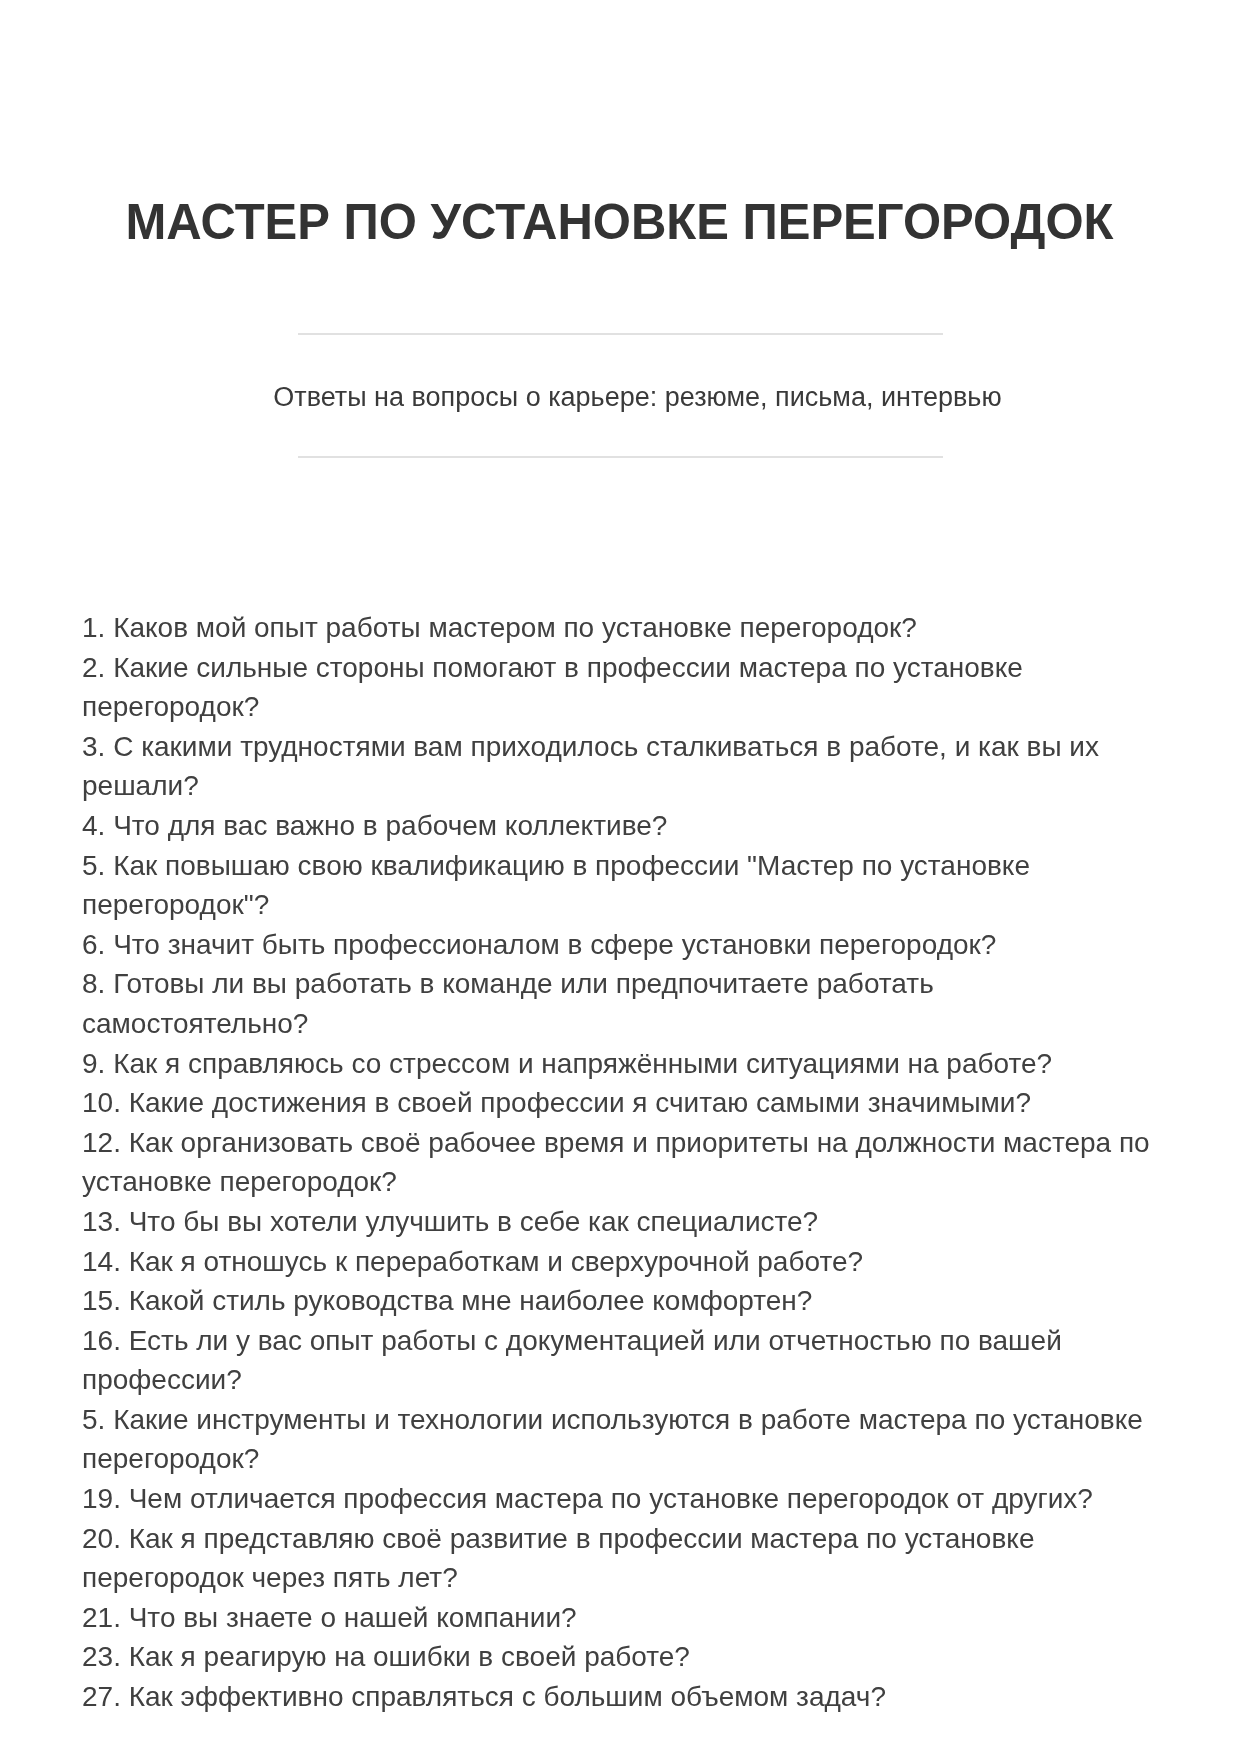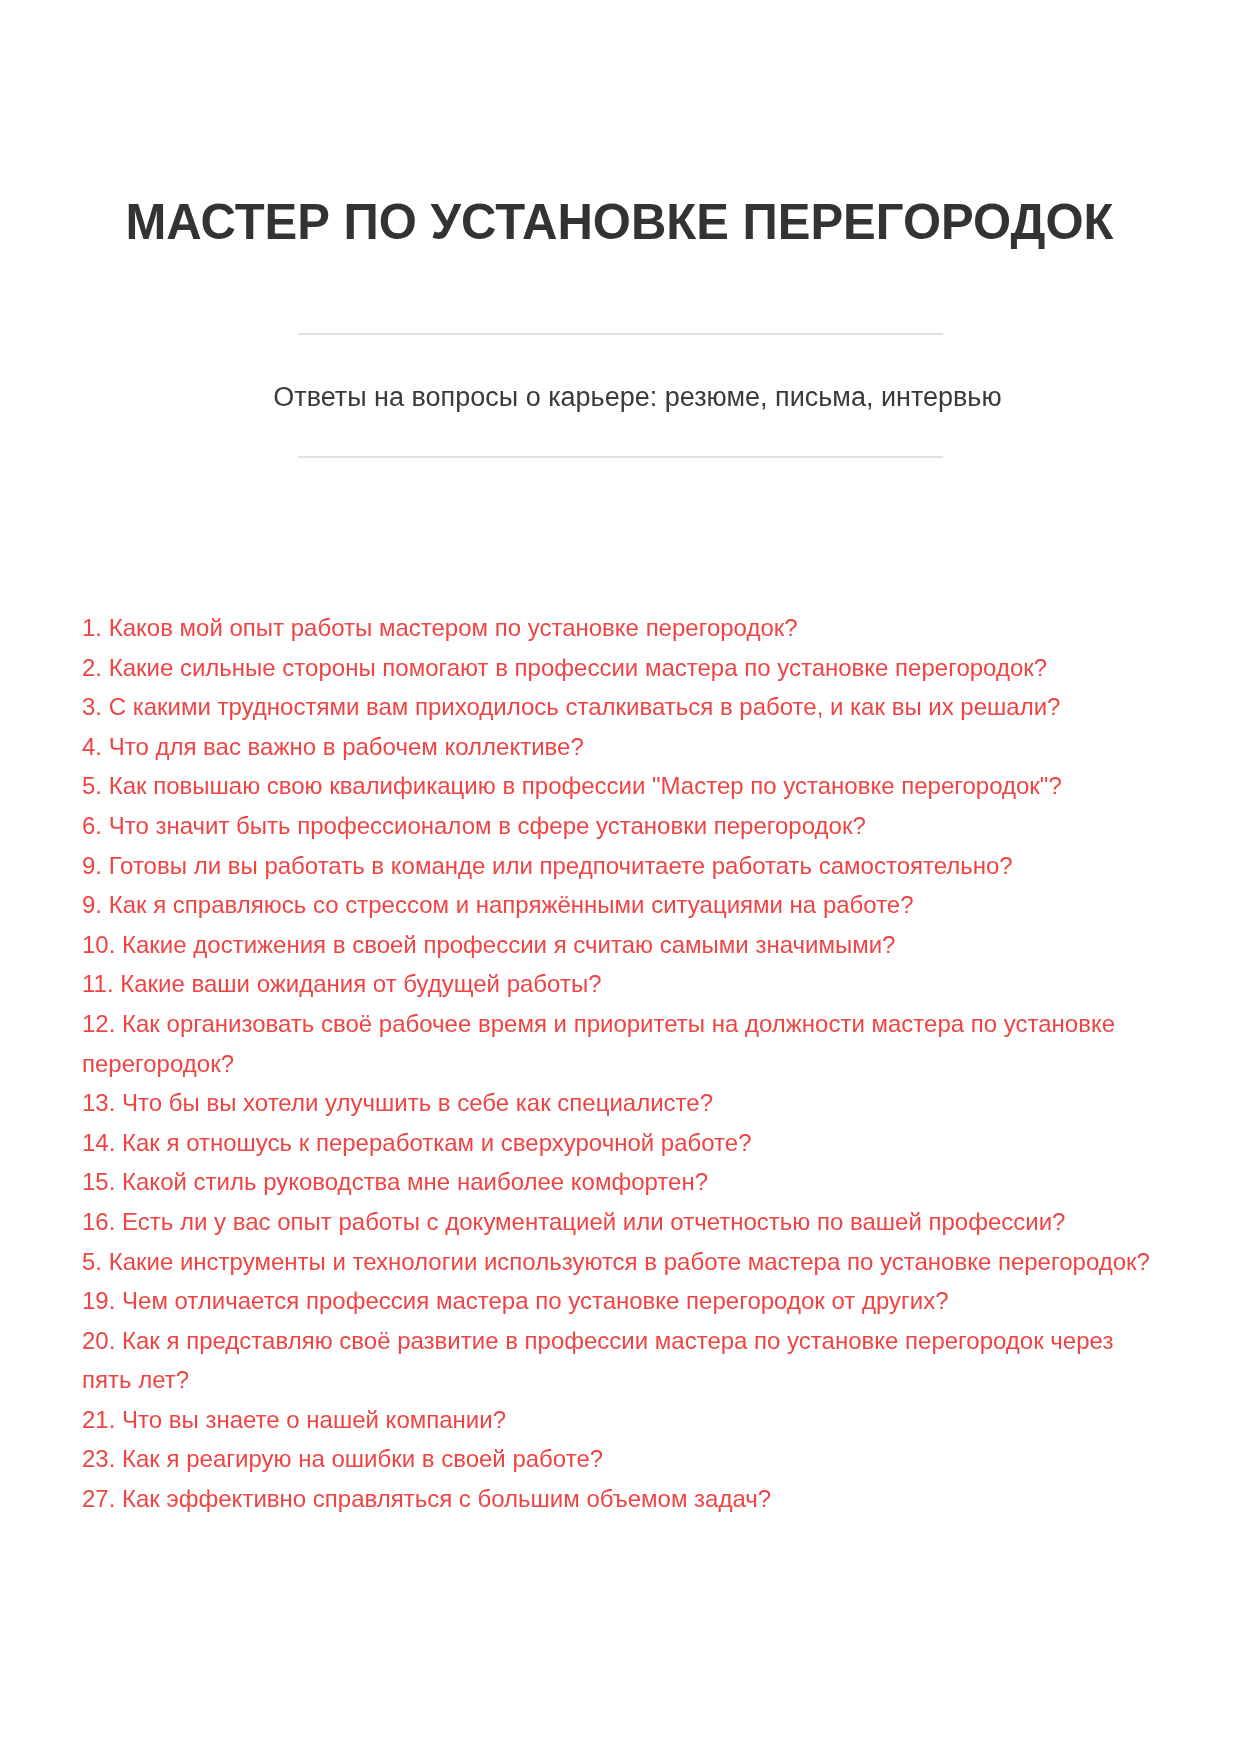--- a/index.html
+++ b/index.html
@@ -55,23 +55,23 @@
       line-height: 40px;
     }
     .questions {
       position: absolute;
       top: 608px;
       left: 82px;
       width: 1080px;
       list-style: none;
     }
     .questions li {
-      font-size: 24px;
+      font-size: 28px;
       line-height: 39.6px;
-      color: #ef4444;
+      color: #404040;
     }
   </style>
 </head>
 <body>
 
 <div class="page">
 
   <h1 class="title">МАСТЕР ПО УСТАНОВКЕ ПЕРЕГОРОДОК</h1>
 
   <div class="divider top"></div>
@@ -80,24 +80,23 @@
 
   <div class="divider bottom"></div>
 
   <ol class="questions">
     <li>1. Каков мой опыт работы мастером по установке перегородок?</li>
     <li>2. Какие сильные стороны помогают в профессии мастера по установке перегородок?</li>
     <li>3. С какими трудностями вам приходилось сталкиваться в работе, и как вы их решали?</li>
     <li>4. Что для вас важно в рабочем коллективе?</li>
     <li>5. Как повышаю свою квалификацию в профессии "Мастер по установке перегородок"?</li>
     <li>6. Что значит быть профессионалом в сфере установки перегородок?</li>
-    <li>9. Готовы ли вы работать в команде или предпочитаете работать самостоятельно?</li>
+    <li>8. Готовы ли вы работать в команде или предпочитаете работать самостоятельно?</li>
     <li>9. Как я справляюсь со стрессом и напряжёнными ситуациями на работе?</li>
     <li>10. Какие достижения в своей профессии я считаю самыми значимыми?</li>
-    <li>11. Какие ваши ожидания от будущей работы?</li>
     <li>12. Как организовать своё рабочее время и приоритеты на должности мастера по установке перегородок?</li>
     <li>13. Что бы вы хотели улучшить в себе как специалисте?</li>
     <li>14. Как я отношусь к переработкам и сверхурочной работе?</li>
     <li>15. Какой стиль руководства мне наиболее комфортен?</li>
     <li>16. Есть ли у вас опыт работы с документацией или отчетностью по вашей профессии?</li>
     <li>5. Какие инструменты и технологии используются в работе мастера по установке перегородок?</li>
     <li>19. Чем отличается профессия мастера по установке перегородок от других?</li>
     <li>20. Как я представляю своё развитие в профессии мастера по установке перегородок через пять лет?</li>
     <li>21. Что вы знаете о нашей компании?</li>
     <li>23. Как я реагирую на ошибки в своей работе?</li>

